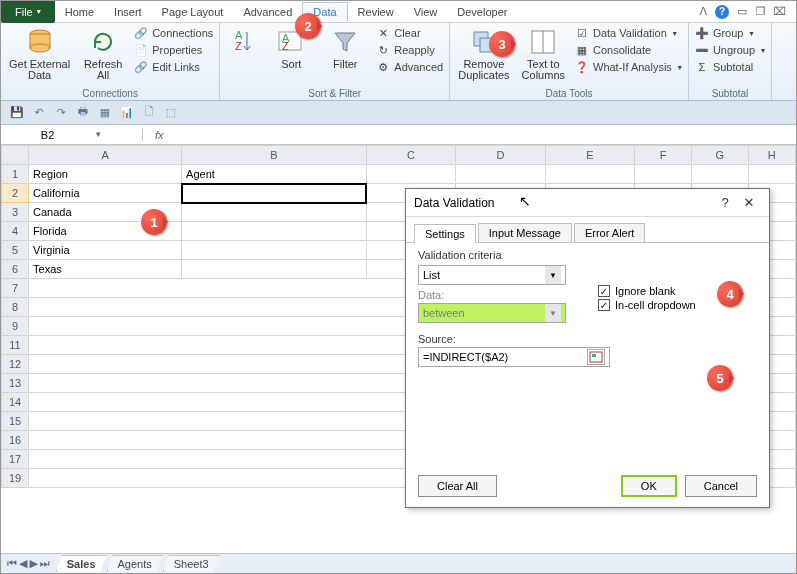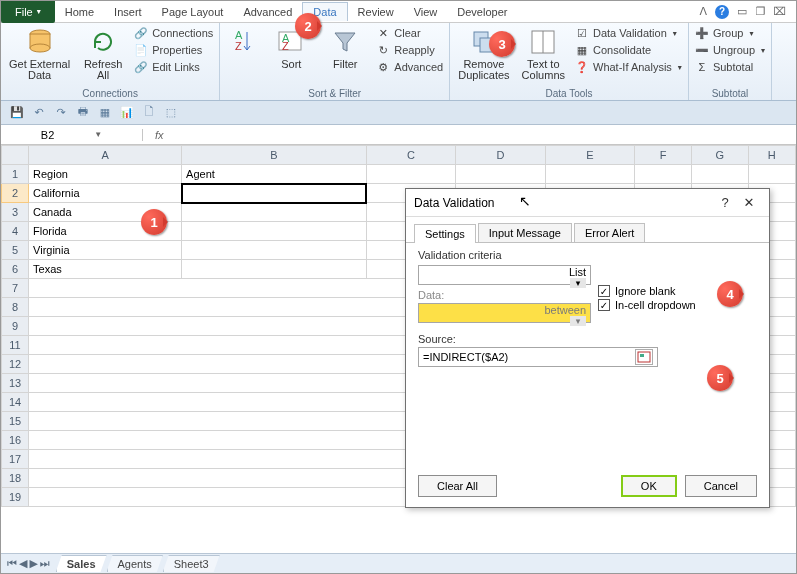--- a/index.html
+++ b/index.html
@@ -47,26 +47,26 @@
 .dialog{position:absolute;left:404px;top:187px;width:365px;height:320px;background:#fff;border:1px solid #707070;box-shadow:2px 2px 6px rgba(0,0,0,0.25);}
 .dlg-title{display:flex;align-items:center;height:28px;padding:0 8px;border-bottom:1px solid #dcdcdc;}
 .dlg-title .t{flex:1;font-size:12px;}
 .dlg-title .help,.dlg-title .close{width:24px;text-align:center;font-size:13px;color:#333;}
 .dlg-tabs{display:flex;gap:2px;padding:6px 8px 0 8px;border-bottom:1px solid #c0c0c0;}
 .dlg-tab{padding:3px 10px;border:1px solid #c0c0c0;border-bottom:none;background:#f4f4f4;}
 .dlg-tab.active{background:#fff;position:relative;top:1px;}
 .dlg-body{padding:6px 12px 0 12px;}
 .fs-label{color:#333;margin-bottom:4px;}
 .lbl{margin:4px 0 2px 0;color:#333;}
-.combo{display:flex;align-items:flex-end;border:1px solid #a6a6a6;height:20px;width:173px;padding:0 4px;background:#fff;flex-direction:column;}
-.combo.disabled{background:#fde047;color:#7a7a7a;}
+.combo{display:flex;align-items:center;border:1px solid #a6a6a6;height:20px;width:148px;padding:0 4px;background:#fff;}
+.combo.disabled{background:#bef264;color:#7a7a7a;}
 .combo .car{margin-left:auto;background:#e6e6e6;width:16px;height:18px;display:flex;align-items:center;justify-content:center;font-size:9px;}
 .chk{display:flex;align-items:center;gap:5px;margin:2px 0;}
 .chk .box{width:12px;height:12px;border:1px solid #555;display:flex;align-items:center;justify-content:center;font-size:10px;}
-.src-input{display:flex;align-items:center;border:1px solid #a6a6a6;height:20px;width:240px;padding:0 4px;}
+.src-input{display:flex;align-items:center;border:1px solid #a6a6a6;height:20px;width:192px;padding:0 4px;}
 .src-input .pick{margin-left:auto;width:18px;height:16px;display:flex;align-items:center;justify-content:center;border:1px solid #adadad;}
 .dlg-bottom{position:absolute;left:12px;right:12px;bottom:10px;display:flex;align-items:center;gap:8px;}
 .btn{border:1px solid #8c8c8c;background:#f5f5f5;height:22px;padding:0 18px;}
 .btn.ok{border:2px solid #84cc16;}
 .callout{position:absolute;width:26px;height:26px;border-radius:50%;background:radial-gradient(circle at 30% 30%,#ff6a5c,#d23a2e);color:#fff;font-weight:bold;display:flex;align-items:center;justify-content:center;font-size:13px;box-shadow:1px 1px 2px rgba(0,0,0,.4);}
 .callout::after{content:"";position:absolute;right:-6px;top:8px;border:5px solid transparent;border-left-color:#d23a2e;}
 .cursor{position:absolute;font-size:14px;color:#000;}
 svg{display:block;}
 </style>
 </head>
@@ -382,24 +382,20 @@
         </tr>
 <tr>
           <th class="rowh">16</th>
           <td colspan="8"></td>
         </tr>
 <tr>
           <th class="rowh">17</th>
           <td colspan="8"></td>
         </tr>
 <tr>
-          <th class="rowh">18</th>
-          <td colspan="8"></td>
-        </tr>
-<tr>
           <th class="rowh">19</th>
           <td colspan="8"></td>
         </tr>
 </tbody>
     </table>
 </div>
 
 <div class="dialog">
   <div class="dlg-title">
     <div class="t">Data Validation</div>

